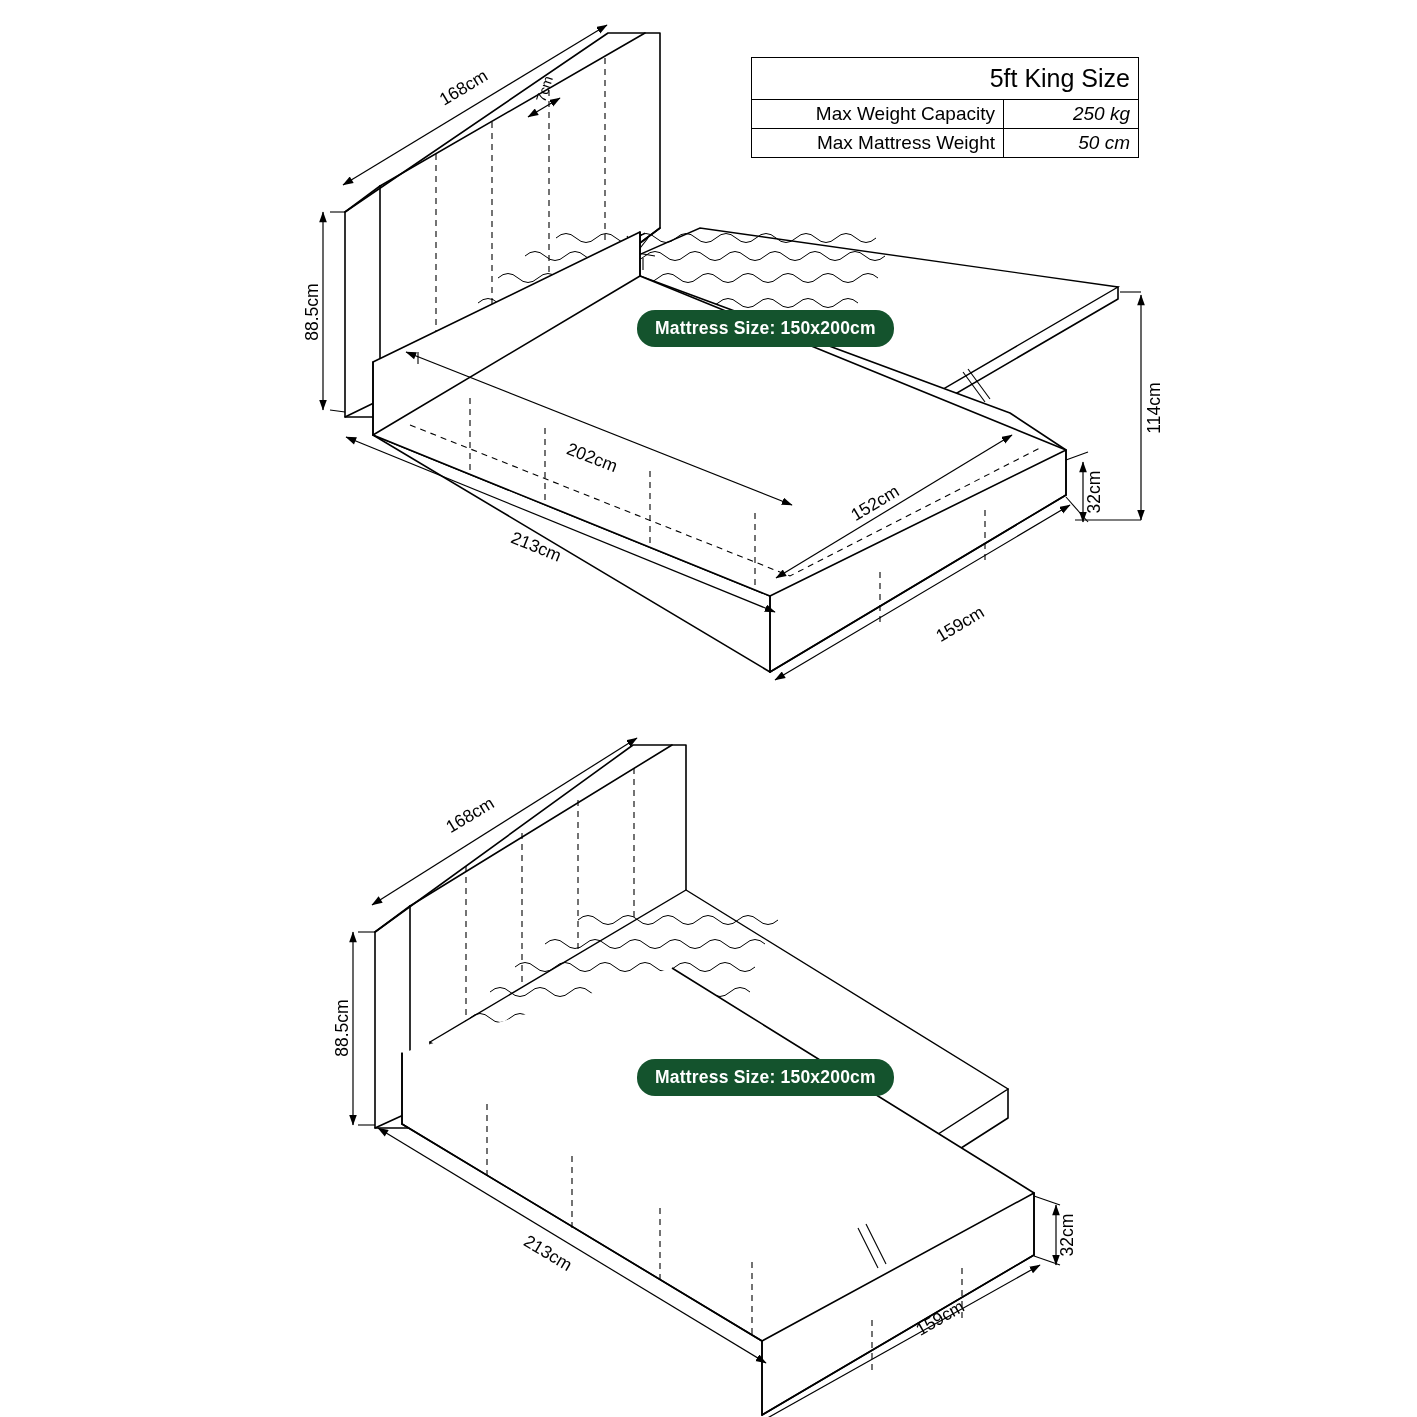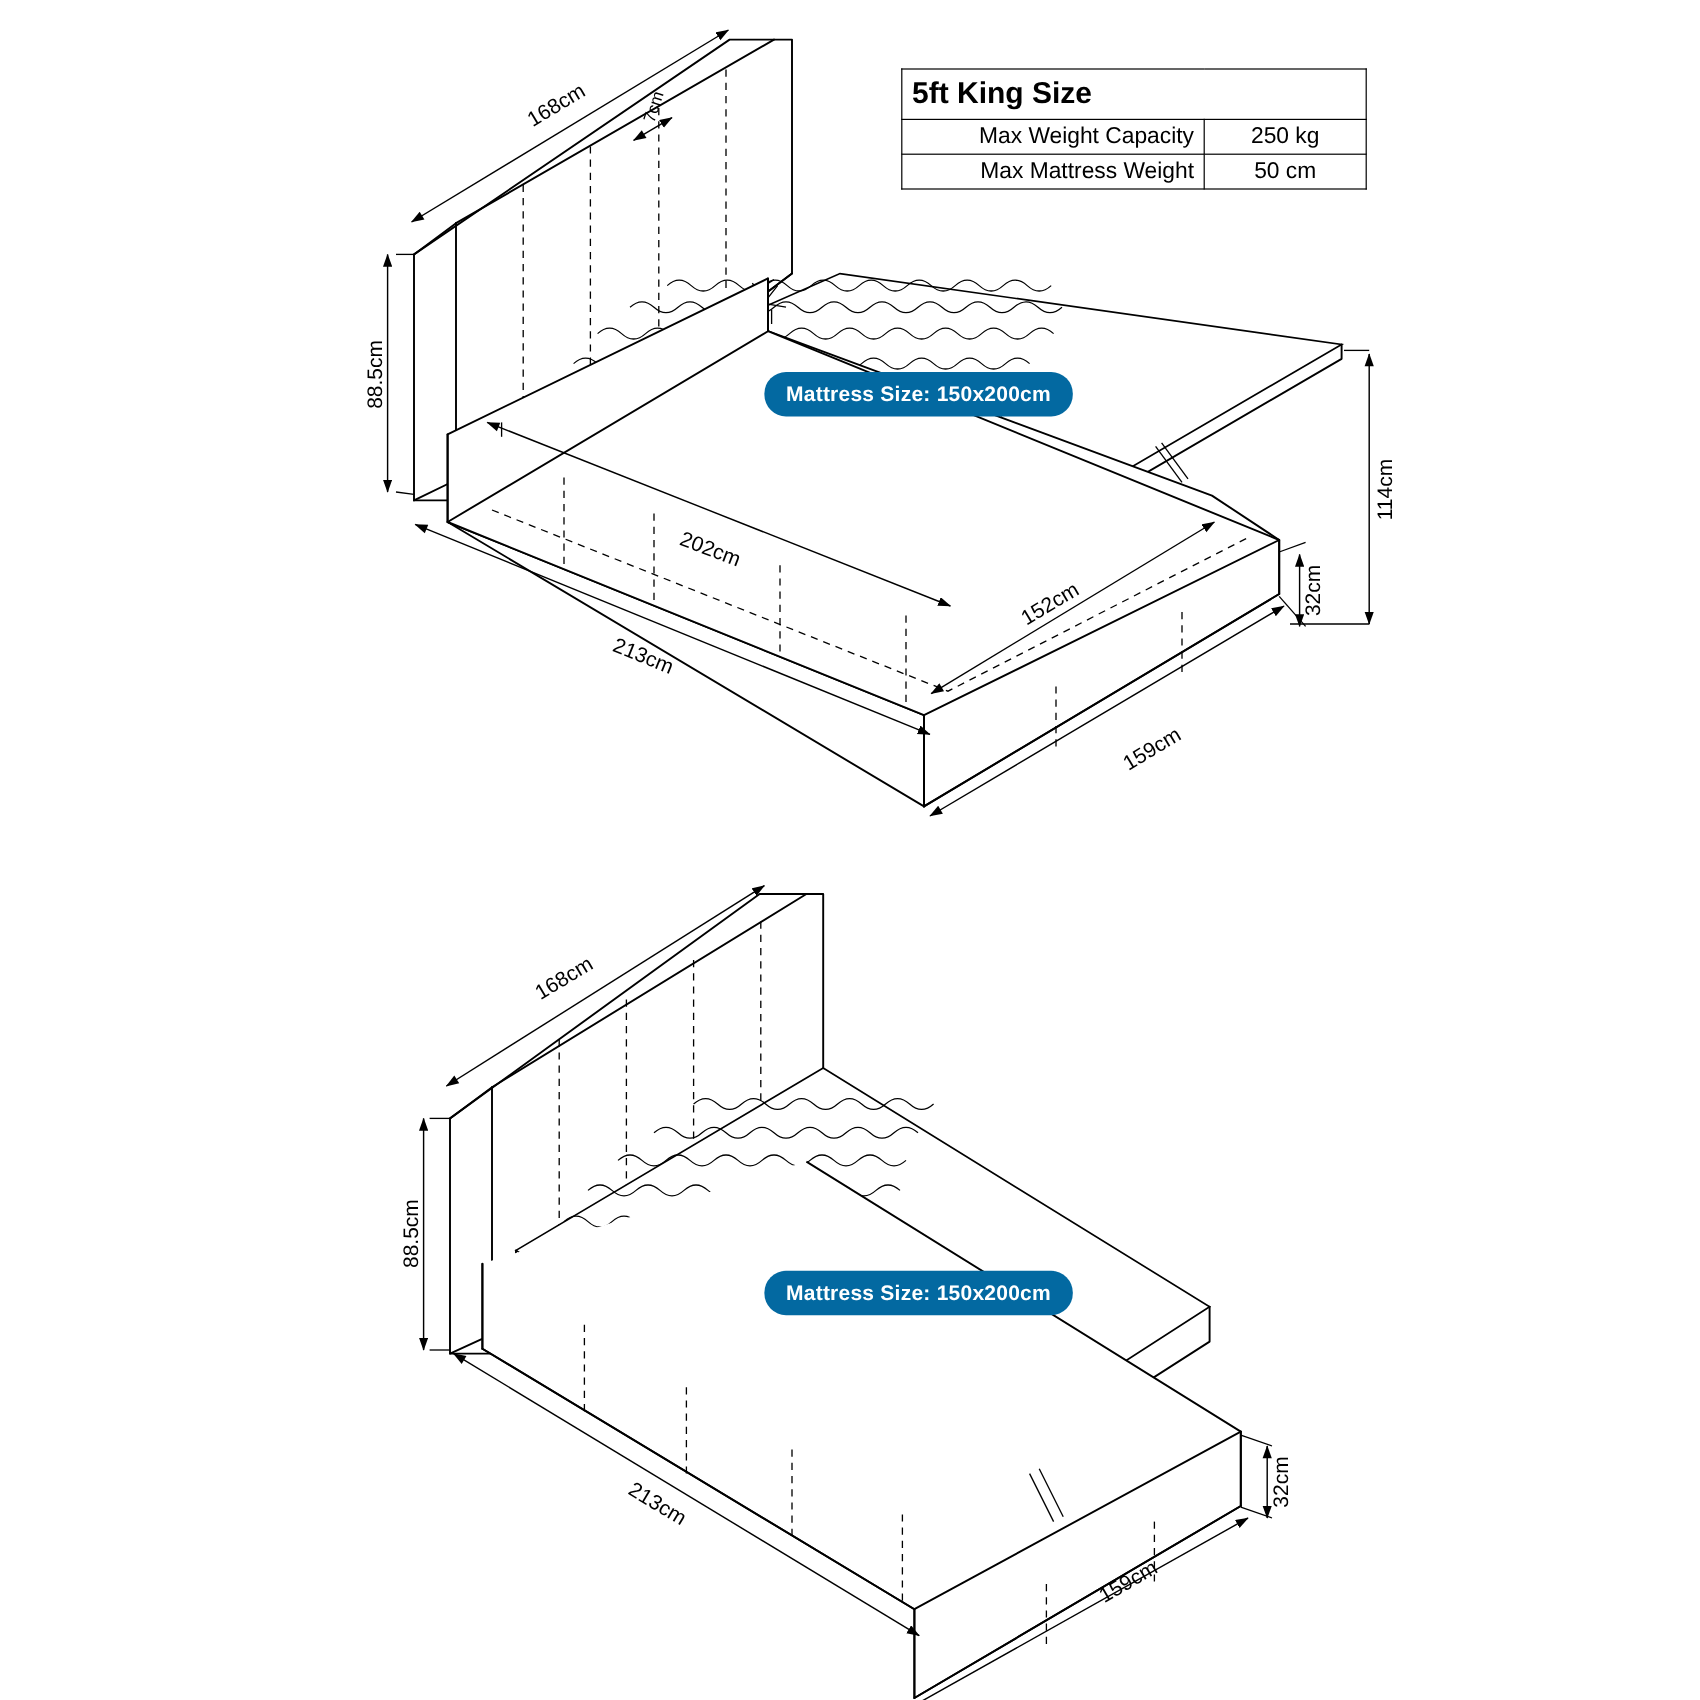--- a/index.html
+++ b/index.html
@@ -35,32 +35,33 @@
     font-size: 19px;
   }
   .spec-table td, .spec-table th {
     border: 1.5px solid #000000;
     padding: 3px 8px;
     font-weight: normal;
     text-align: right;
     white-space: nowrap;
   }
   .spec-table .title-cell {
-    text-align: left;
+    text-align: right;
     font-size: 25px;
-    font-weight: bold;
+    font-weight: normal;
     padding: 6px 8px;
   }
   .spec-table .val-cell {
-    text-align: center;
+    text-align: right;
     width: 118px;
+    font-style: italic;
   }
   .badge {
     position: absolute;
-    background: #0369a1;
+    background: #14532d;
     color: #ffffff;
     font-weight: bold;
     font-size: 17.5px;
     border-radius: 18px;
     padding: 8px 18px;
     white-space: nowrap;
     letter-spacing: 0.2px;
   }
   #badge-top { left: 637px; top: 310px; }
   #badge-bottom { left: 637px; top: 1059px; }

